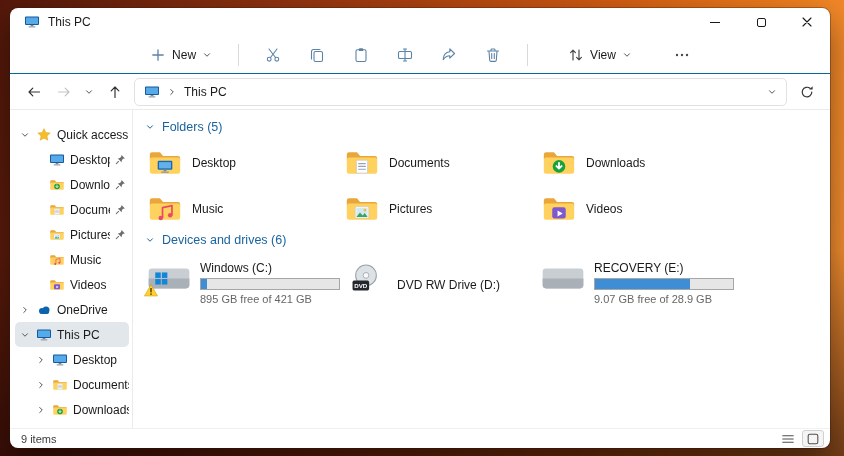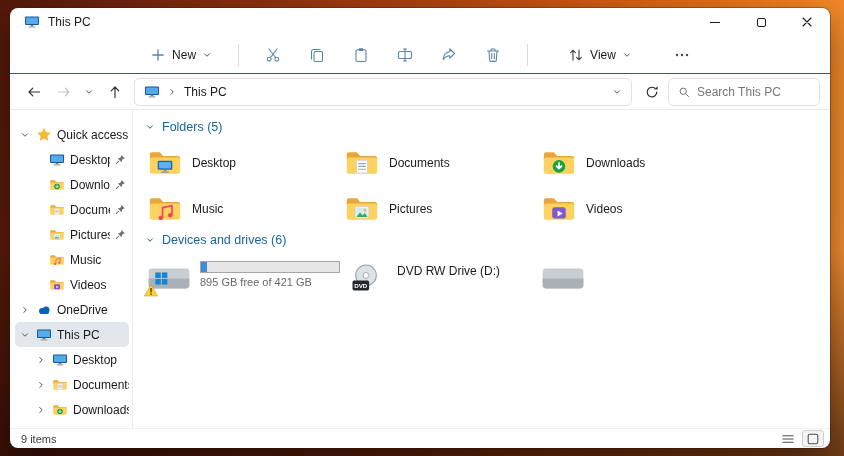--- a/index.html
+++ b/index.html
@@ -73,21 +73,21 @@
   .drives{margin-top:2px}
   .drive-tile{height:56px;align-items:flex-start;padding-top:6px;}
   .d-icon-wrap{position:relative;flex:0 0 44px;width:44px;margin-top:4px;}
   .d-icon{width:44px;height:29px;}
   .warn{position:absolute;left:-3px;bottom:-4px;width:14px;height:13px;}
   .drive-info{display:flex;flex-direction:column;gap:3px;min-width:0;padding-top:1px;}
   .drive-name{font-size:12px;white-space:nowrap;}
   .drive-bar{width:140px;height:12px;border:1px solid #a6a6a6;background:#e6e6e6;}
   .drive-bar-fill{height:100%;background:#3f8dd5;}
   .drive-free{font-size:11px;color:#666;white-space:nowrap;}
-  .dvd-name{margin-top:3px}
+  .dvd-name{margin-top:17px}
   
   .statusbar{height:20px;flex:0 0 20px;display:flex;align-items:center;padding:0 6px 0 11px;font-size:11px;color:#3c3c3c;border-top:1px solid #f0f0f0;}
   .status-right{margin-left:auto;display:flex;gap:3px;align-items:center;color:#4d4d4d;}
   .sb-btn{width:22px;height:17px;display:flex;align-items:center;justify-content:center;border-radius:3px;}
   .sb-btn.boxed{border:1px solid #cfcfcf;background:#f5f5f5;}
 </style>
 </head>
 <body>
 
 <svg width="0" height="0" style="position:absolute" aria-hidden="true">
@@ -348,26 +348,20 @@
       <span class="addr-spacer"></span>
       <svg class="i10 chev">
           <use href="#sym-chevron"></use>
         </svg>
     </div>
     <div class="nav-btn">
         <svg class="i16">
           <use href="#sym-refresh"></use>
         </svg>
       </div>
-    <div class="search-box">
-      <svg class="i14">
-          <use href="#sym-search"></use>
-        </svg>
-      <input placeholder="Search This PC" style="">
-    </div>
   </div>
 
   <div class="content">
 
     <div class="sidebar">
       <div class="side-item">
         <span class="row-chev">
             <svg class="i10 chev">
               <use href="#sym-chevron"></use>
             </svg>
@@ -551,20 +545,21 @@
             <svg class="d-icon">
                 <use href="#sym-drive-win"></use>
               </svg>
             <svg class="warn" viewBox="0 0 14 13">
               <path d="M7 .8L13.6 12H.4z" fill="#ffd02e" stroke="#c99700" stroke-width="0.5"></path>
               <rect x="6.3" y="4" width="1.4" height="4.4" fill="#4a3b00"></rect>
               <rect x="6.3" y="9.4" width="1.4" height="1.5" fill="#4a3b00"></rect>
             </svg>
           </div>
           <div class="drive-info">
+            <span class="drive-name">Windows (C:)</span>
             <div class="drive-bar">
               <div class="drive-bar-fill" style="width: 4%;"></div>
             </div>
             <span class="drive-free">895 GB free of 421 GB</span>
           </div>
         </div>
         <div class="tile drive-tile">
           <div class="d-icon-wrap">
             <svg class="d-icon" viewBox="0 0 40 28">
               <circle cx="20" cy="11" r="10" fill="#dde2e6" stroke="#9aa3ab"></circle>
@@ -576,20 +571,27 @@
           <div class="drive-info">
             <span class="drive-name dvd-name">DVD RW Drive (D:)</span>
           </div>
         </div>
         <div class="tile drive-tile">
           <div class="d-icon-wrap">
             <svg class="d-icon">
                 <use href="#sym-drive"></use>
               </svg>
           </div>
+          <div class="drive-info">
+            <span class="drive-name">RECOVERY (E:)</span>
+            <div class="drive-bar">
+              <div class="drive-bar-fill" style="width: 69%;"></div>
+            </div>
+            <span class="drive-free">9.07 GB free of 28.9 GB</span>
+          </div>
         </div>
       </div>
 
     </div>
   </div>
 
   <div class="statusbar">
     <span>9 items</span>
     <div class="status-right">
       <div class="sb-btn">

